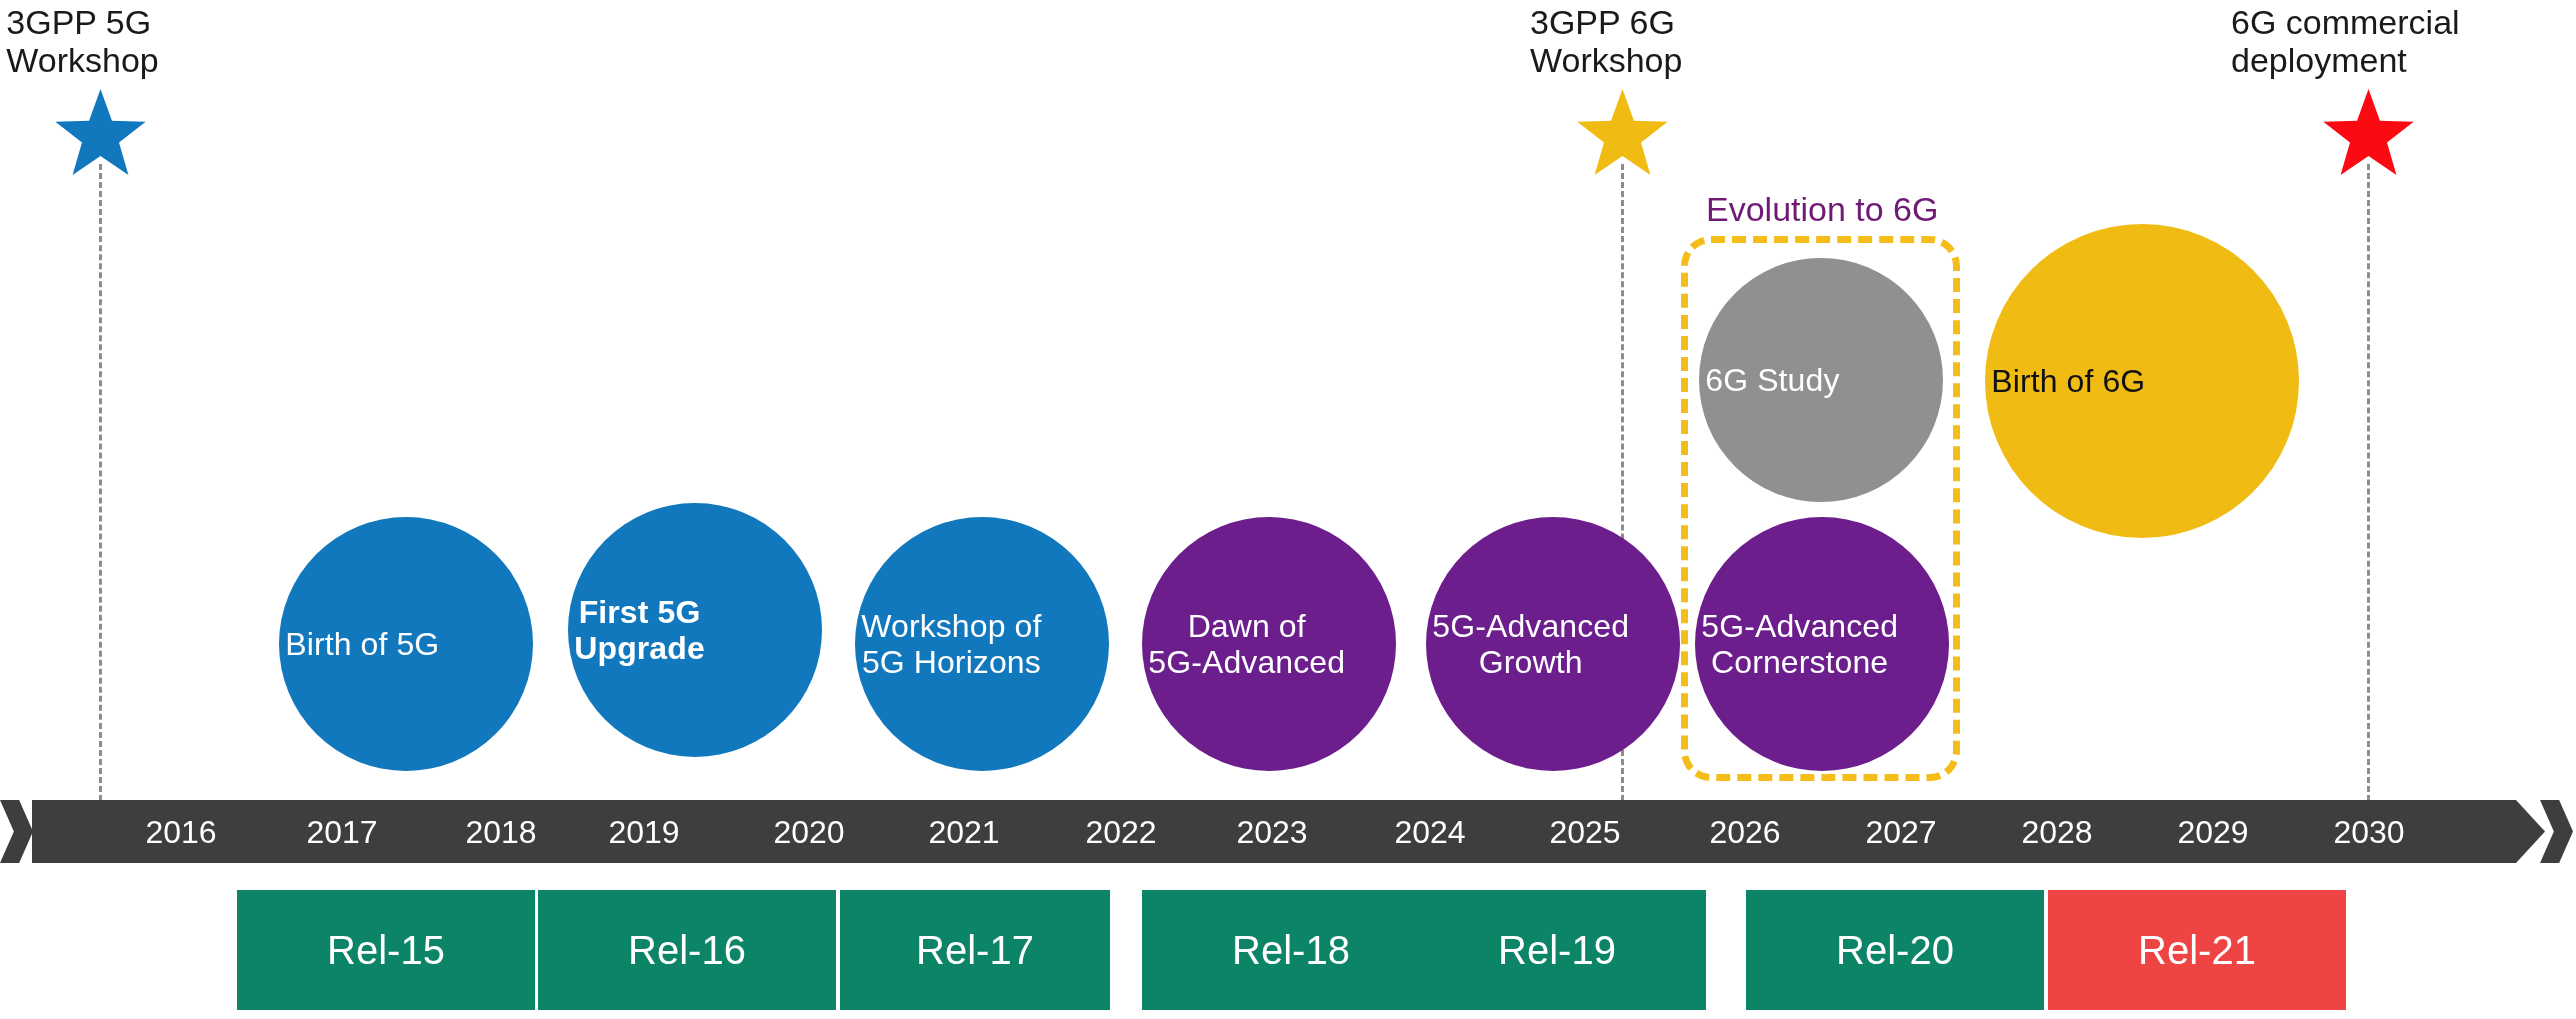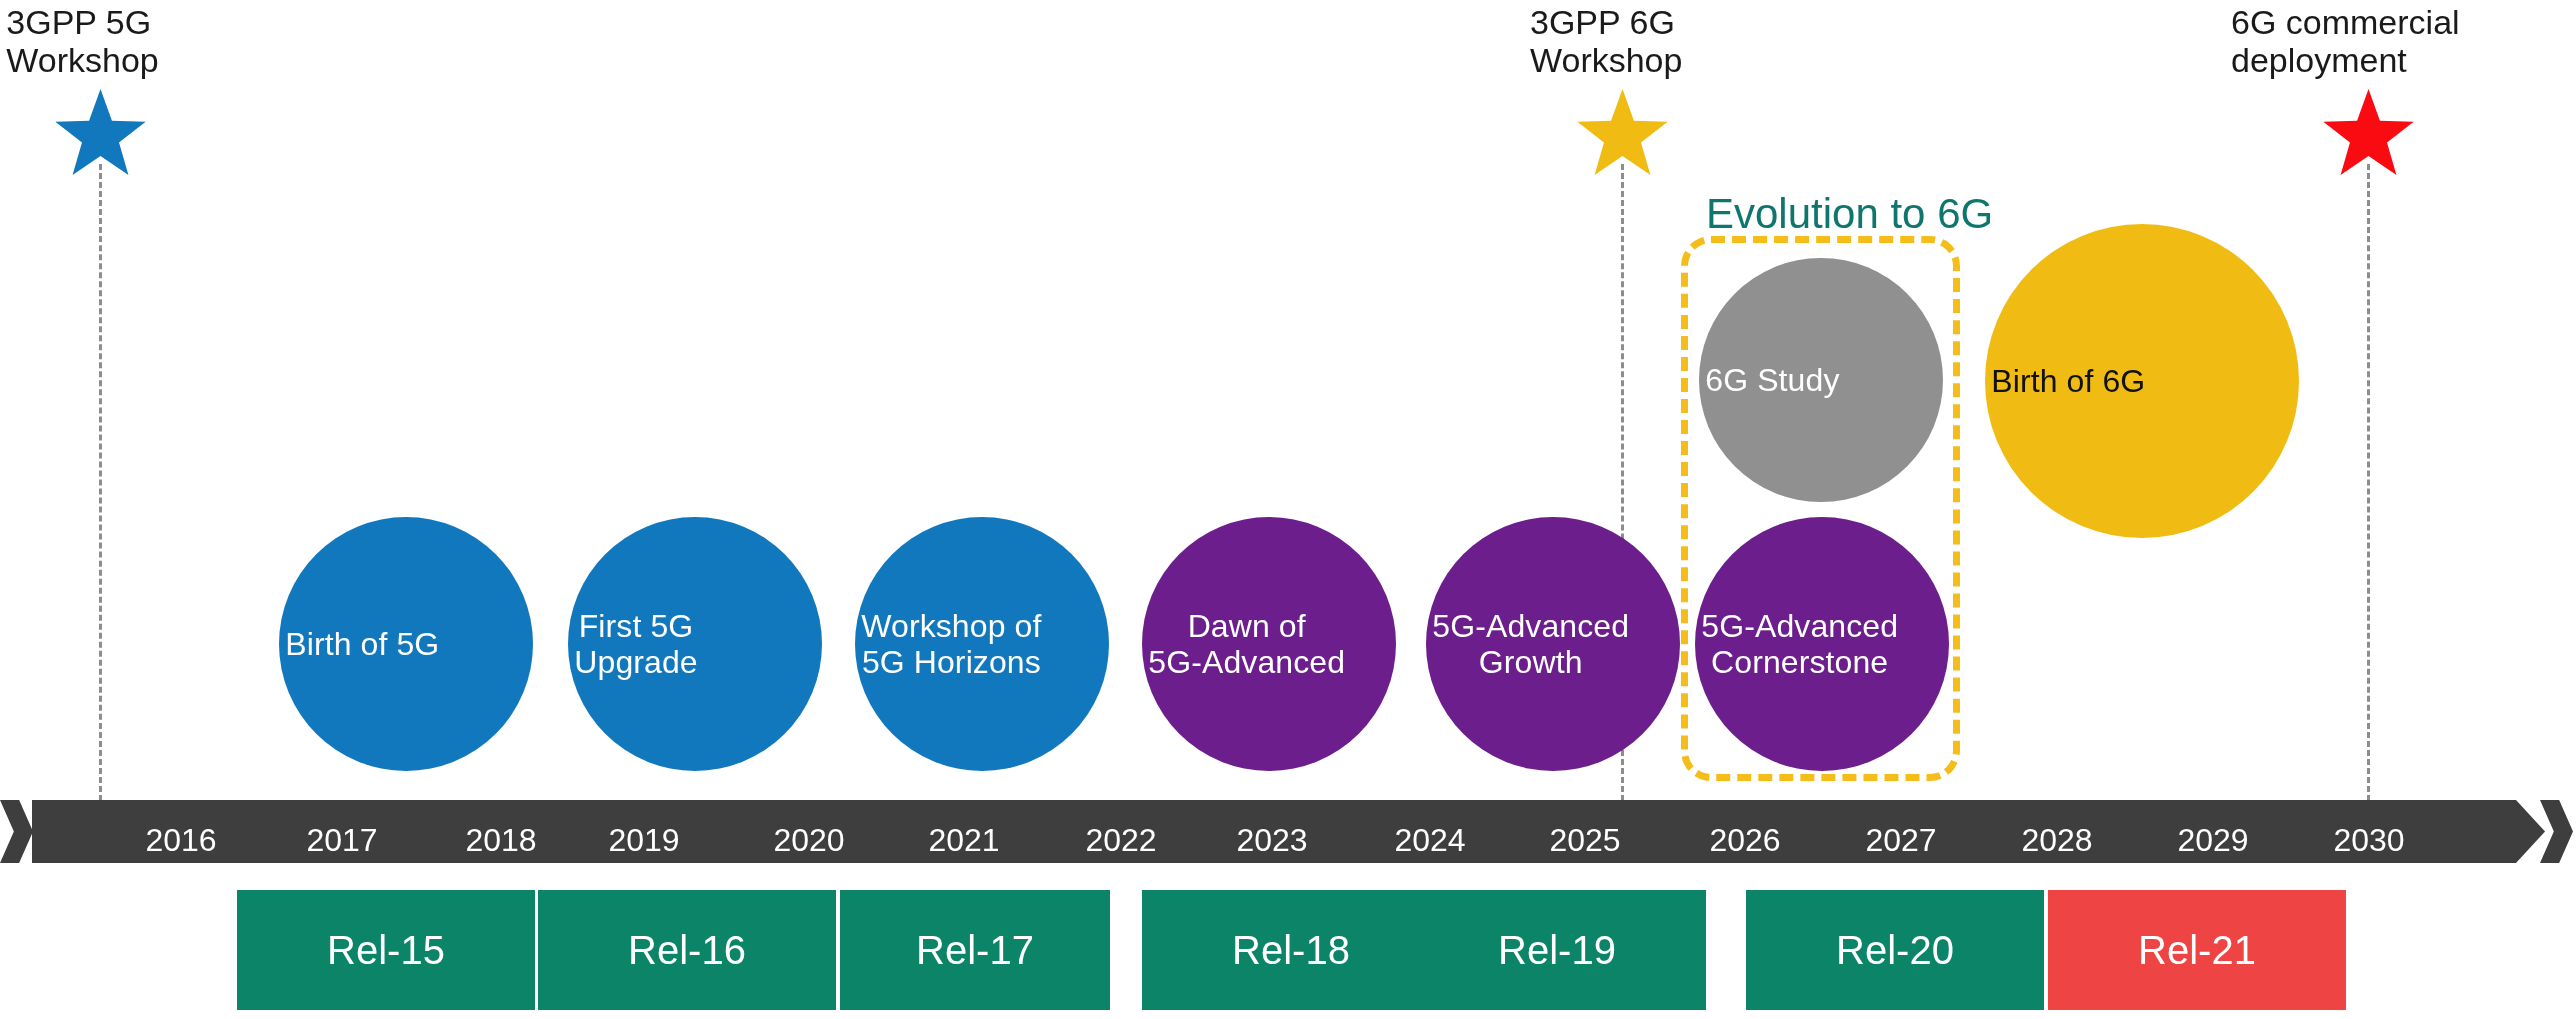--- a/index.html
+++ b/index.html
@@ -10,28 +10,28 @@
   .ms-star{position:absolute;width:95px;height:95px;}
   .ms-dash{position:absolute;width:0;border-left:3.2px dashed #8d8d8d;}
 
   
   .ev{position:absolute;border-radius:50%;display:flex;align-items:center;justify-content:flex-start;text-align:center;}
   .ev-label{color:#ffffff;font-size:32px;line-height:1.14;white-space:pre-line;padding:0 6.3px;letter-spacing:0.1px;}
   .ev-label.dark{color:#111111;}
 
   
   #evo-box{position:absolute;border:7px dashed #F5BD1A;border-radius:30px;box-sizing:border-box;}
-  #evo-title{position:absolute;font-size:42px;color:#0f766e;white-space:nowrap;}
+  #evo-title{position:absolute;font-size:34px;color:#701a75;white-space:nowrap;}
 
   
   #tl-wrap{position:absolute;}
   #tl-bar{position:absolute;background:#3E3E3E;height:100%;}
   .chev{position:absolute;top:0;height:100%;width:33px;background:#3E3E3E;
         clip-path:polygon(0 0,58% 0,100% 50%,58% 100%,0 100%,42% 50%);}
-  .tl-year{position:absolute;color:#ffffff;font-size:32px;top:50%;transform:translate(-50%,-50%);white-space:nowrap;margin-top:8px;}
+  .tl-year{position:absolute;color:#ffffff;font-size:32px;top:50%;transform:translate(-50%,-50%);white-space:nowrap;}
 
   
   .rel{position:absolute;background:#0B8467;display:flex;align-items:center;justify-content:center;}
   .rel-label{color:#ffffff;font-size:40px;white-space:nowrap;}
 </style>
 </head>
 <body>
 
 <div id="stage">
 
@@ -56,21 +56,21 @@
       <div class="ms-dash" style="left: 2367px; top: 164px; height: 637px;"></div>
     </div>
 
   <div id="evo-title" style="left: 1706px; top: 190px;">Evolution to 6G</div>
   <div id="evo-box" style="left: 1681px; top: 236px; width: 279px; height: 545px; border-color: rgb(245, 189, 26);"></div>
 
   <div id="events-layer">
       <div class="ev" style="left: 279px; top: 517px; width: 254px; height: 254px; background: rgb(18, 120, 190);">
         <span class="ev-label">Birth of 5G</span>
       </div>
-      <div class="ev" style="left: 568px; top: 517px; width: 254px; height: 254px; background: rgb(18, 120, 190);">
+      <div class="ev" style="left: 568px; top: 503px; width: 254px; height: 254px; background: rgb(18, 120, 190); font-weight: bold;">
         <span class="ev-label">First 5G
 Upgrade</span>
       </div>
       <div class="ev" style="left: 855px; top: 517px; width: 254px; height: 254px; background: rgb(18, 120, 190);">
         <span class="ev-label">Workshop of
 5G Horizons</span>
       </div>
       <div class="ev" style="left: 1142px; top: 517px; width: 254px; height: 254px; background: rgb(107, 30, 140);">
         <span class="ev-label">Dawn of
 5G-Advanced</span>

